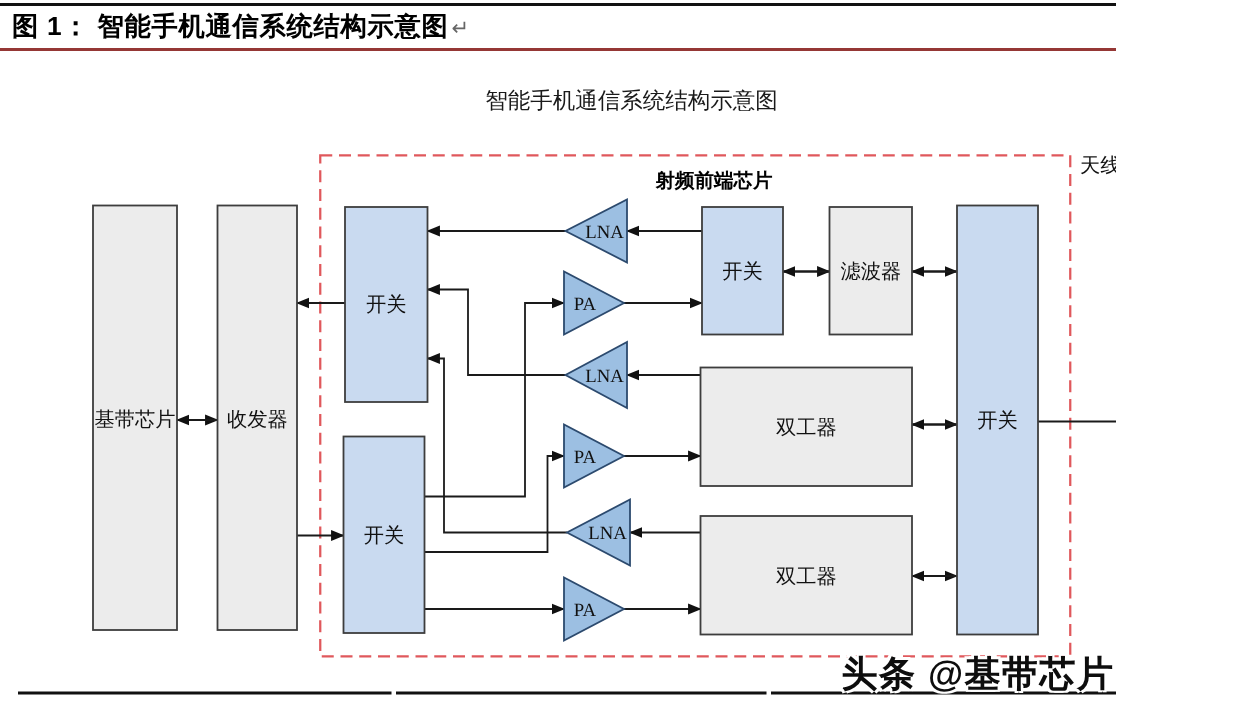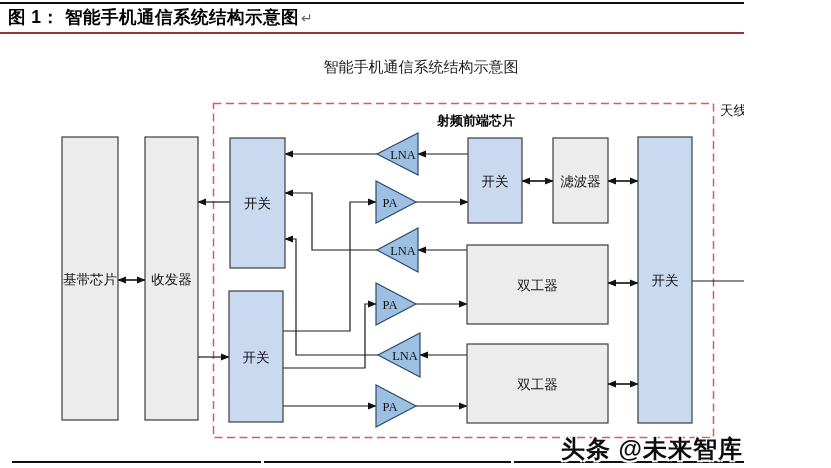--- a/index.html
+++ b/index.html
@@ -120,15 +120,15 @@
     <text class="t" x="747" y="110" text-anchor="end" dominant-baseline="central">天线</text>
 
     <g>
       <line class="brule" x1="12" y1="462" x2="261" y2="462"></line>
       <line class="brule" x1="264" y1="462" x2="511" y2="462"></line>
       <line class="brule" x1="514" y1="462" x2="771" y2="462"></line>
       <line class="brule" x1="774" y1="462" x2="821" y2="462"></line>
     </g>
   </svg>
 
-  <div class="watermark">头条 @未来智库</div>
+  <div class="watermark">头条 @基带芯片</div>
 
 </div>
 
 </body></html>

